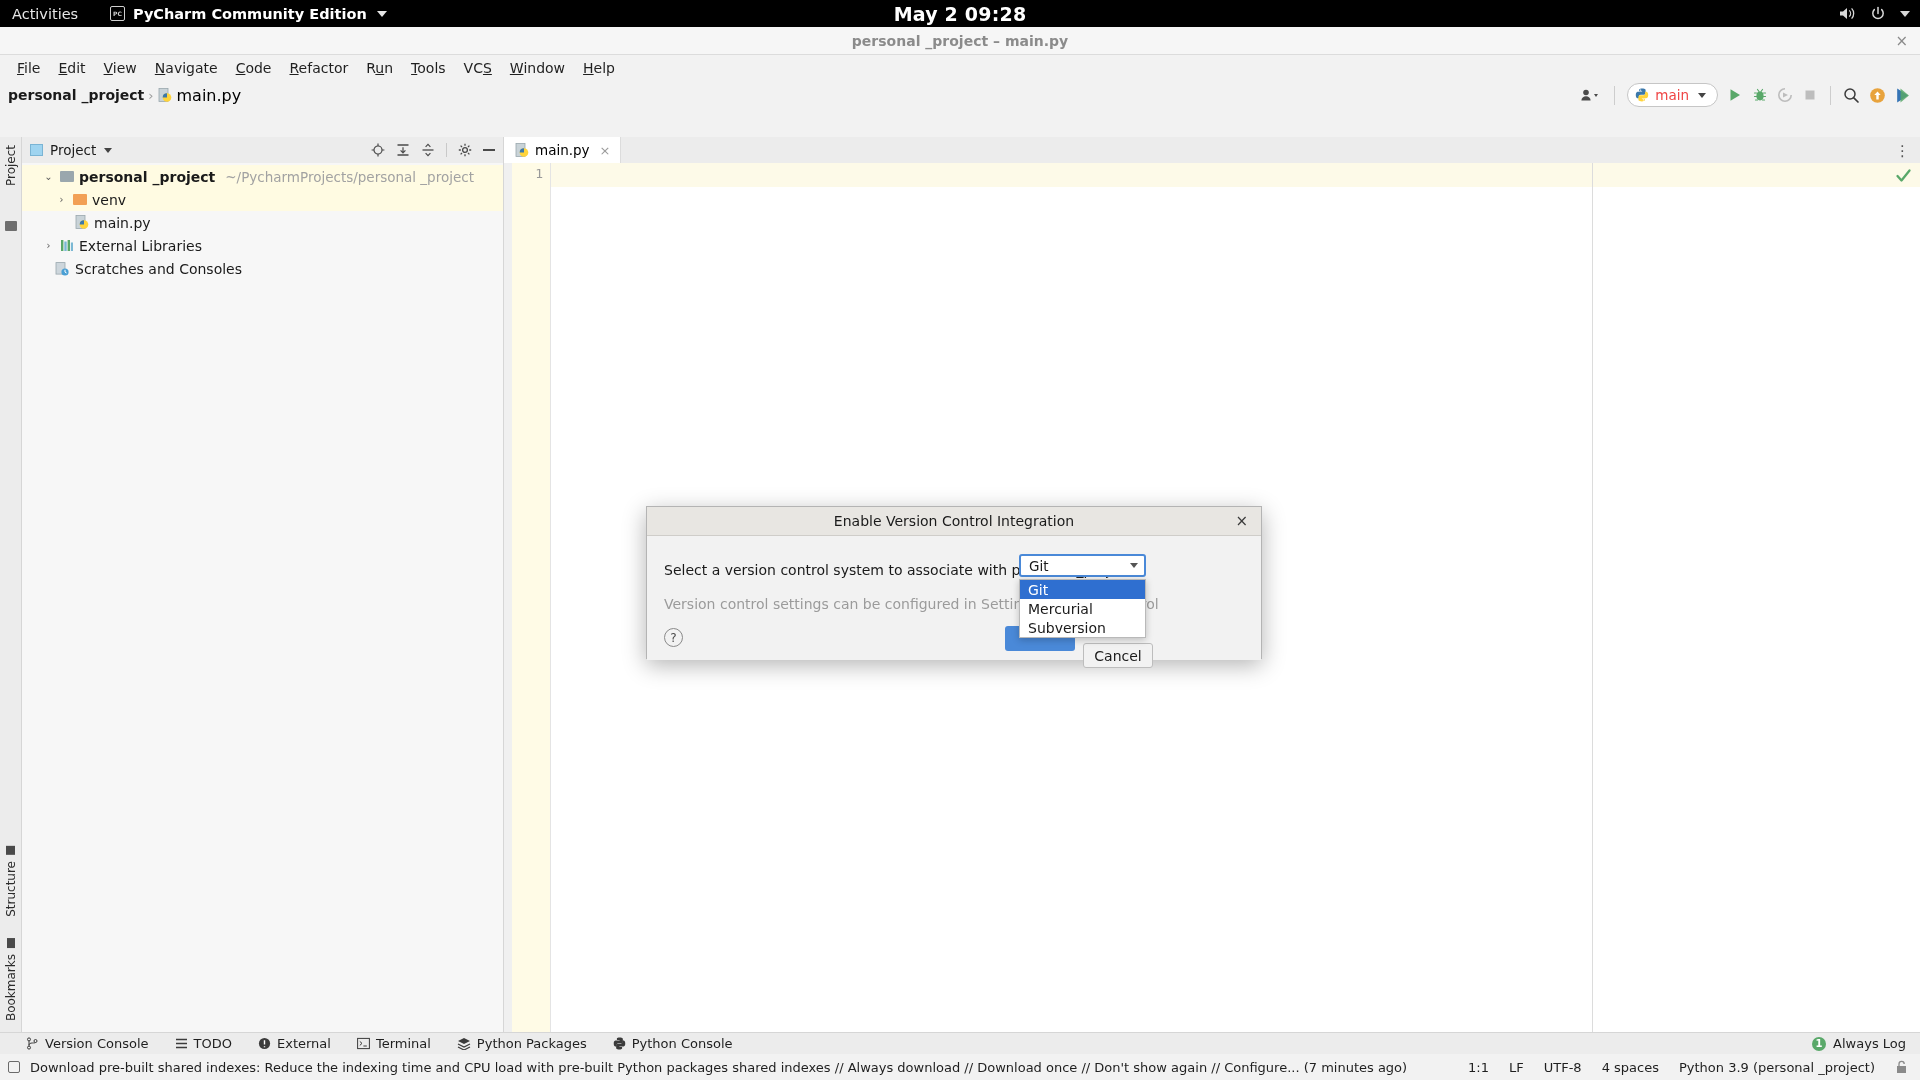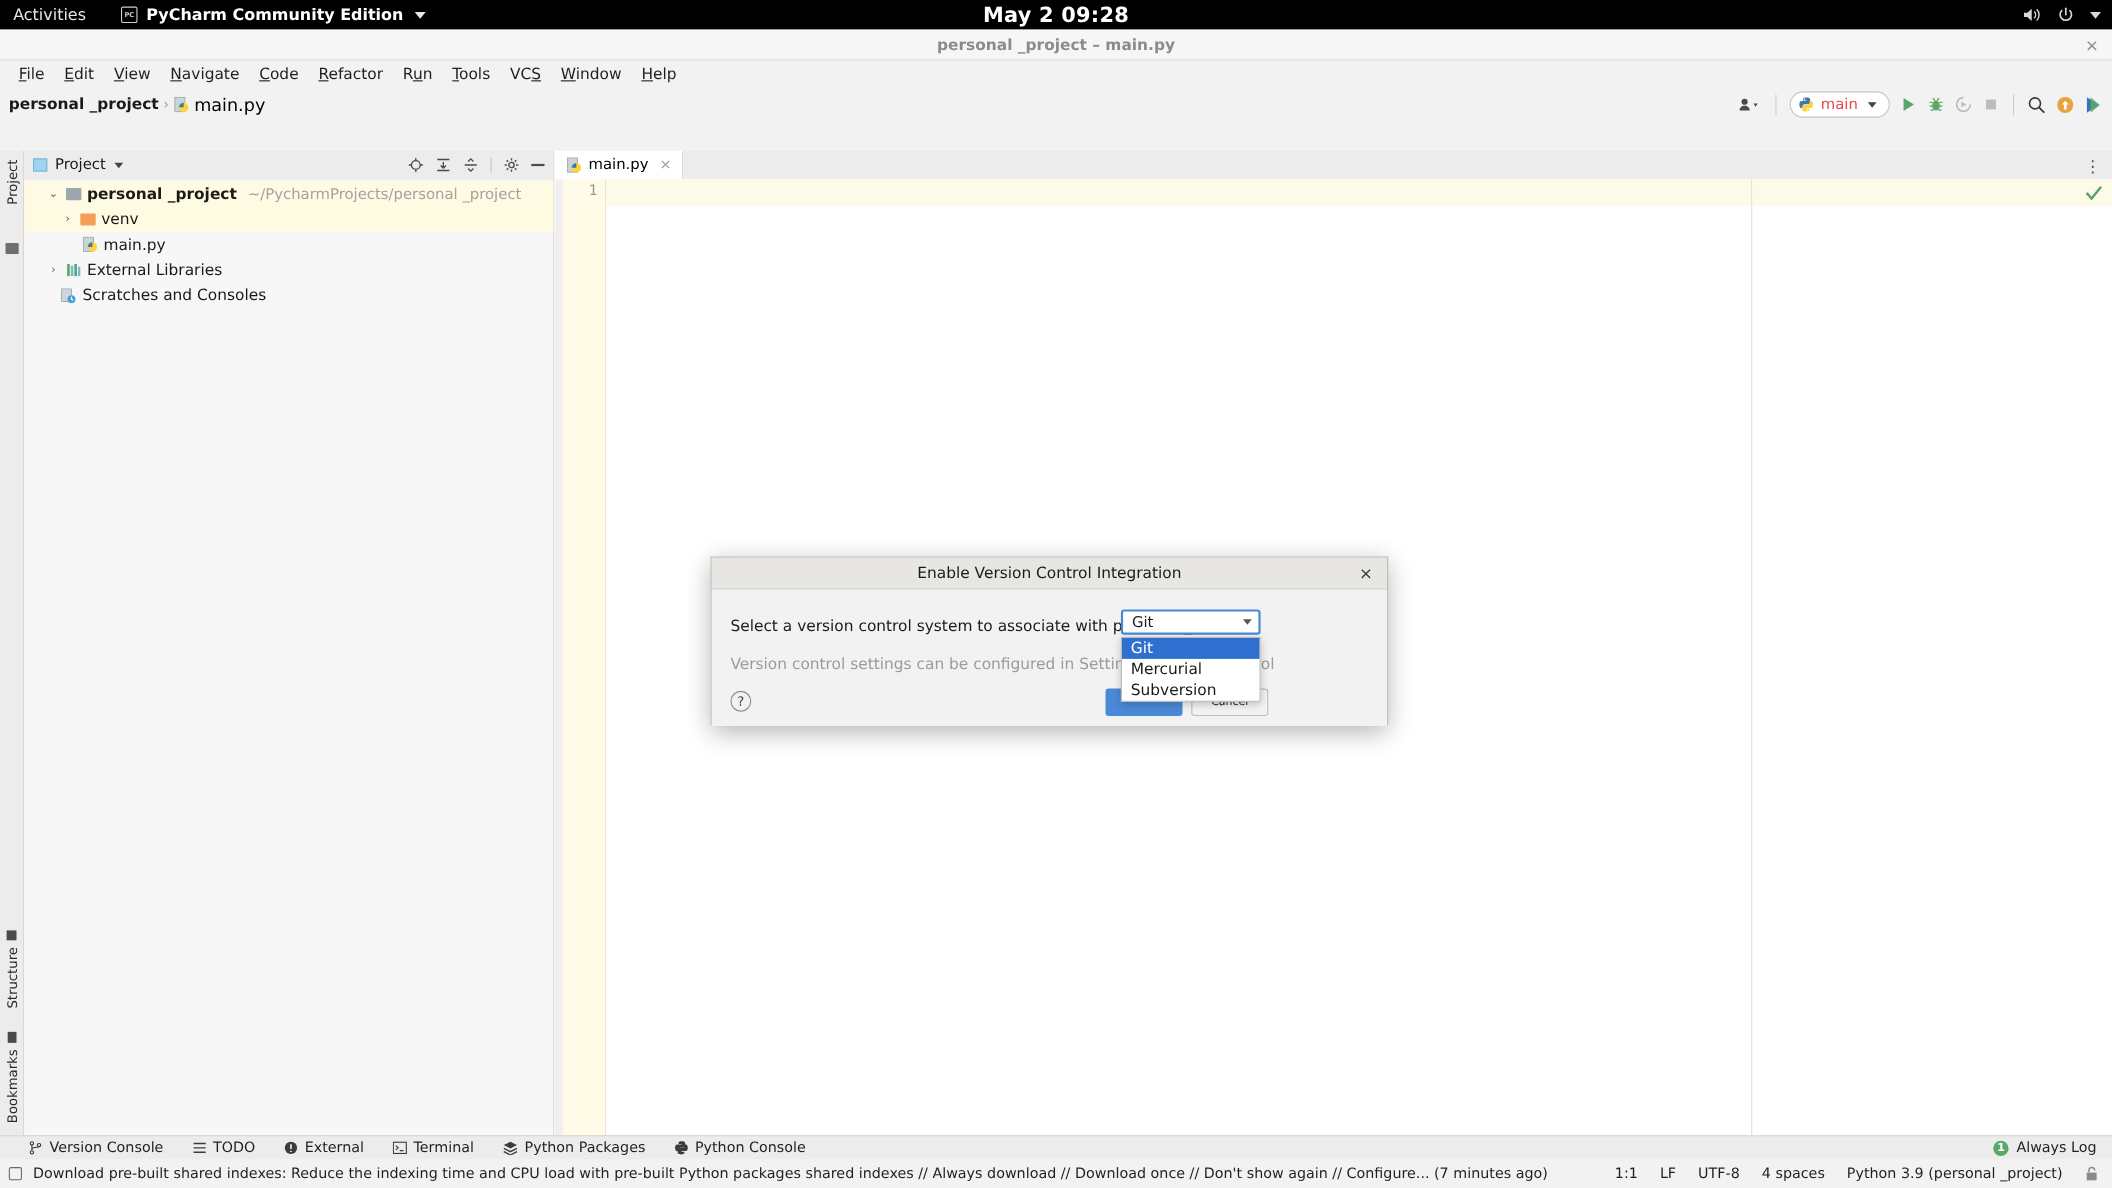--- a/index.html
+++ b/index.html
@@ -160,23 +160,23 @@
   .help-btn {
     position: absolute; left: 17px; top: 92px; width: 19px; height: 19px;
     border: 1.4px solid #8a8a8a; border-radius: 50%; font-size: 12px; color: #4a4a4a;
     display: flex; align-items: center; justify-content: center;
   }
   .ok-btn {
     position: absolute; left: 358px; top: 90px; width: 70px; height: 25px;
     background: #4a89d8; border-radius: 3px;
   }
   .cancel-btn {
-    position: absolute; left: 436px; top: 90px; width: 70px; height: 25px;
+    position: absolute; left: 436px; top: 107px; width: 70px; height: 25px;
     background: #f2f2f2; border: 1px solid #bdbdbd; border-radius: 3px;
-    font-size: 10px; color: #1a1a1a; display: flex; align-items: center; justify-content: center;
+    font-size: 14px; color: #1a1a1a; display: flex; align-items: center; justify-content: center;
   }
 </style>
 </head>
 <body>
 
 <div class="gnome-bar">
   <div class="gnome-activities">Activities</div>
   <div class="gnome-app">
     <span class="pc-badge">PC</span>
     <span>PyCharm Community Edition</span>

